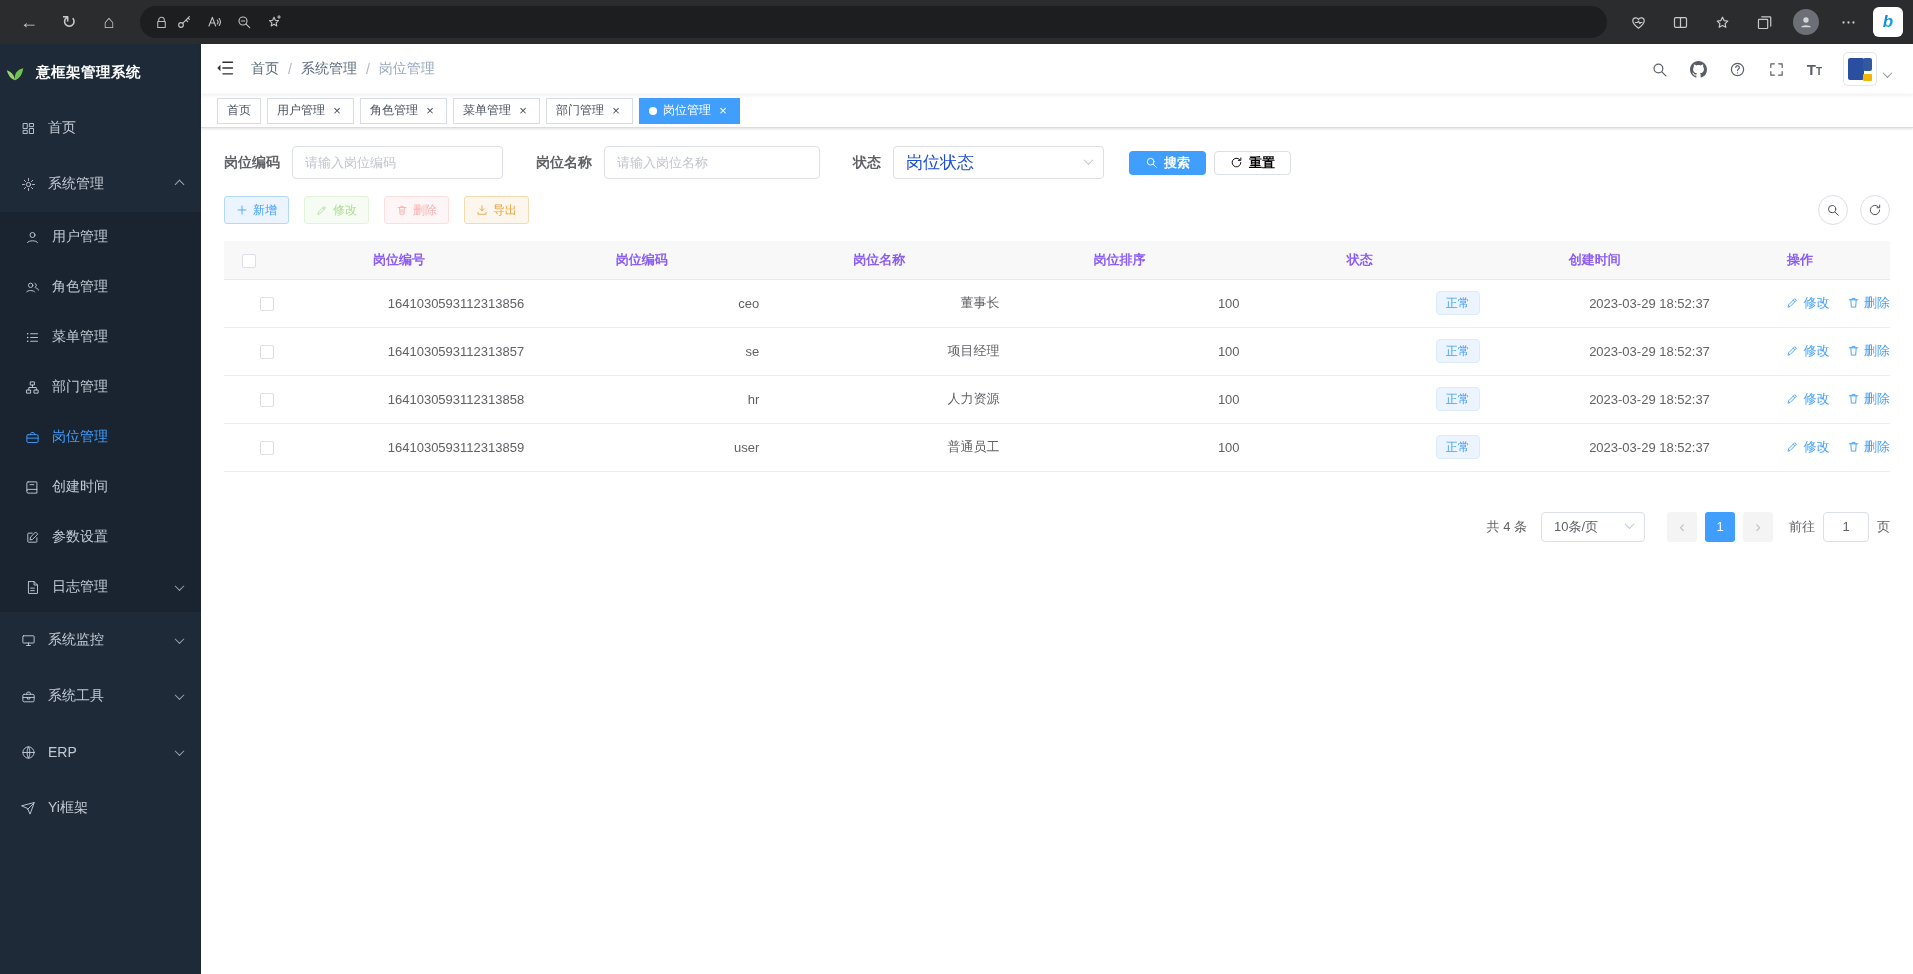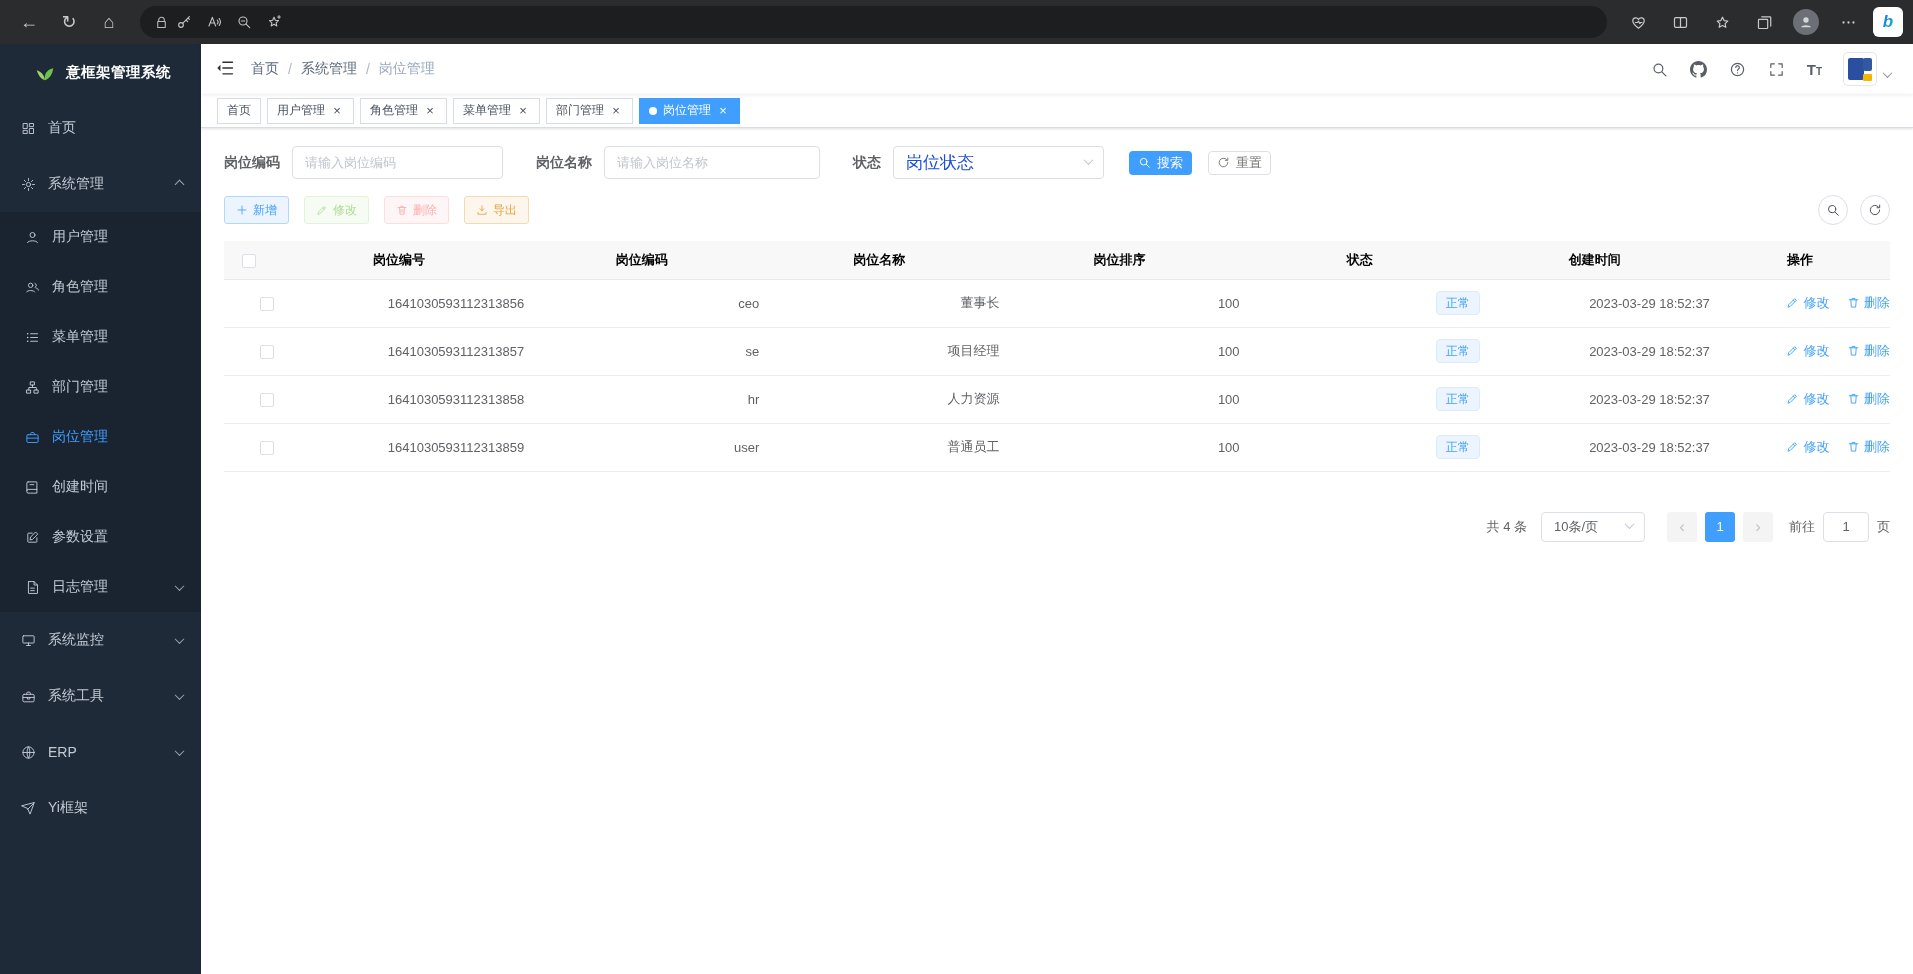--- a/index.html
+++ b/index.html
@@ -26,21 +26,21 @@
   .copilot { background:#fff !important; border-radius:50%; width:30px !important; height:30px !important; }
   .copilot b { font-size:17px; font-style:italic; font-weight:bold;
     background:linear-gradient(135deg,#1a6ff0,#12b8c8); -webkit-background-clip:text; background-clip:text;
     color:transparent; }
 
   
   .app { display:flex; height:930px; }
 
   
   .sidebar { width:201px; background:#1e2a38; flex:none; overflow:hidden; }
-  .logo { height:56px; display:flex; align-items:center; padding-left:34px; gap:10px; }
+  .logo { height:56px; display:flex; align-items:center; padding-left:4px; gap:10px; }
   .logo svg { width:22px; height:22px; }
   .logo .lg-t { color:#fff; font-size:14.5px; font-weight:bold; letter-spacing:.5px; }
   .mi { height:56px; display:flex; align-items:center; padding:0 18px 0 21px; color:#c3cad4; font-size:14px; cursor:pointer; }
   .mi svg.ic { width:15px; height:15px; margin-right:12px; stroke-width:1.5; flex:none; }
   .mi .lbl { flex:1; white-space:nowrap; }
   .submenu .mi { height:50px; background:#192430; padding-left:25px; }
   .mi.active { color:#409eff; }
   .chv { display:inline-block; width:7px; height:7px; border-right:1.4px solid currentColor; border-bottom:1.4px solid currentColor; flex:none; }
   .chv.down { transform:rotate(45deg) translate(-1px,-1px); }
   .chv.up { transform:rotate(-135deg); }
@@ -79,38 +79,38 @@
 
   .filter { display:flex; align-items:center; margin-bottom:16px; }
   .f-label { font-size:14px; font-weight:bold; color:#606266; margin-right:12px; white-space:nowrap; }
   .inp { height:33px; border:1px solid #dcdfe6; border-radius:4px; padding:0 12px; font-size:13px; color:#606266; background:#fff; outline:none; font-family:inherit; }
   .inp::placeholder { color:#c0c4cc; }
   .w210 { width:211px; } .w216 { width:216px; }
   .gap32 { margin-right:33px; }
   .sel { height:33px; border:1px solid #dcdfe6; border-radius:4px; background:#fff; display:flex; align-items:center; justify-content:space-between; padding:0 11px 0 12px; cursor:pointer; }
   .sel .ph { color:#1d4ed8; font-size:17px; }
   .sel .chv { color:#c0c4cc; margin-top:-3px; }
-  .btn { height:24px; border-radius:4px; padding:0 8px; font-size:13px; display:inline-flex; align-items:center; gap:6px; border:1px solid transparent; cursor:pointer; font-family:inherit; }
+  .btn { height:24px; border-radius:4px; padding:0 15px; font-size:13px; display:inline-flex; align-items:center; gap:6px; border:1px solid transparent; cursor:pointer; font-family:inherit;font-weight:bold; }
   .btn svg { width:13px; height:13px; }
   .btn-primary { background:#409eff; color:#fff; margin-left:25px; }
-  .btn-plain { background:#fff; border-color:#dcdfe6; color:#737373; margin-left:16px; }
+  .btn-plain { background:#fff; border-color:#dcdfe6; color:#000000; margin-left:8px; }
 
   .tools { display:flex; align-items:center; margin-bottom:16px; }
   .btn-mini { height:28px; padding:0 11px; font-size:12px; border-radius:3px; display:inline-flex; align-items:center; gap:5px; cursor:pointer; border:1px solid transparent; font-family:inherit; margin-right:15px; }
   .btn-mini svg { width:12px; height:12px; }
   .b-add { background:#ecf5ff; border-color:#b3d8ff; color:#409eff; }
   .b-edit { background:#f0f9eb; border-color:#cde9bd; color:#67c23a; opacity:.55; cursor:not-allowed; }
   .b-del { background:#fef0f0; border-color:#fbc4c4; color:#f56c6c; opacity:.55; cursor:not-allowed; }
   .b-exp { background:#fdf6ec; border-color:#f5dab1; color:#e6a23c; }
   .spacer { flex:1; }
   .circle-btn { width:30px; height:30px; border-radius:50%; border:1px solid #dcdfe6; background:#fff; color:#4a4e55; display:grid; place-items:center; cursor:pointer; margin-left:12px; }
   .circle-btn svg { width:14px; height:14px; }
 
   table { width:100%; border-collapse:collapse; table-layout:fixed; }
-  thead th { background:#f8f8f9; color:#000000; font-weight:bold; font-size:13px; height:38px; text-align:center; border-bottom:1px solid #e8eaec; }
+  thead th { background:#f8f8f9; color:#8b5cf6; font-weight:bold; font-size:13px; height:38px; text-align:center; border-bottom:1px solid #e8eaec; }
   tbody td { height:48px; border-bottom:1px solid #ebeef5; font-size:13px; color:#606266; text-align:right; white-space:nowrap; }
   .cb { width:14px; height:14px; border:1px solid #dcdfe6; border-radius:2px; display:inline-block; background:#fff; vertical-align:middle; cursor:pointer; }
   .tag-normal { display:inline-block; background:#ecf5ff; border:1px solid #d9ecff; color:#409eff; font-size:12px; height:24px; line-height:22px; padding:0 9px; border-radius:4px; }
   .op { color:#409eff; font-size:13px; display:inline-flex; align-items:center; gap:4px; cursor:pointer; }
   .op + .op { margin-left:14px; }
   .op svg { width:13px; height:13px; }
 
   .pager { display:flex; align-items:center; justify-content:flex-end; margin-top:40px; font-size:13px; color:#606266; }
   .pg-total { margin-right:14px; }
   .pg-sel { width:104px; height:30px; margin-right:14px; }

